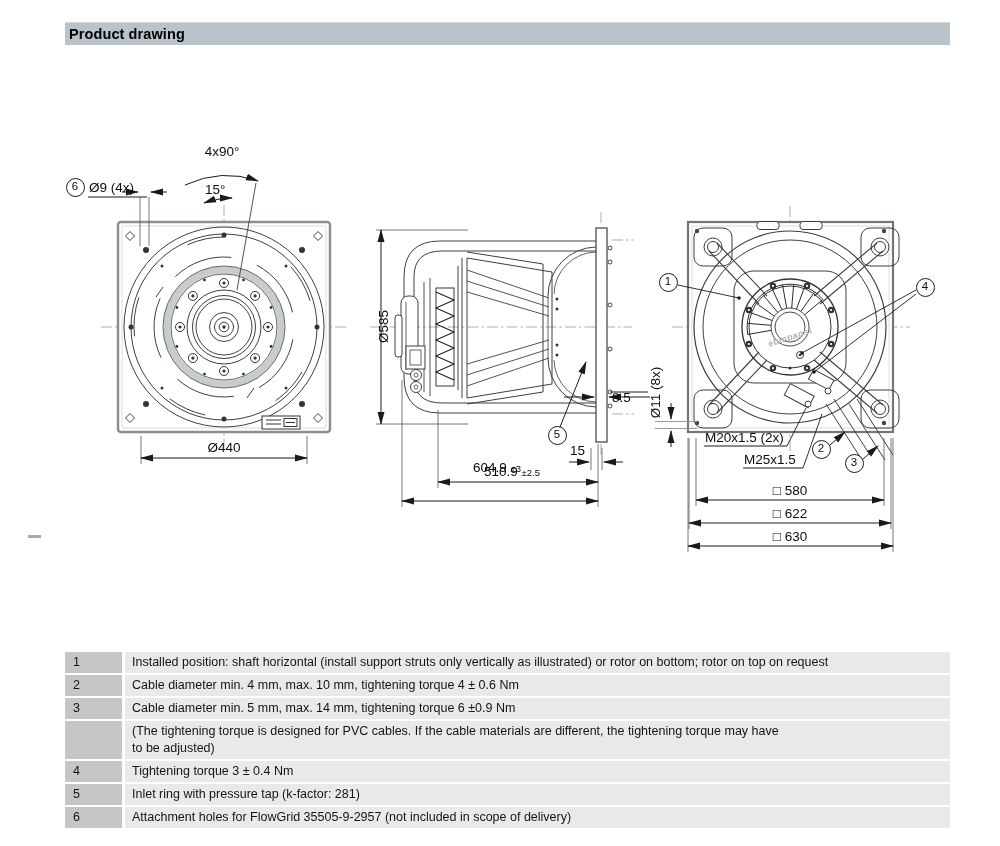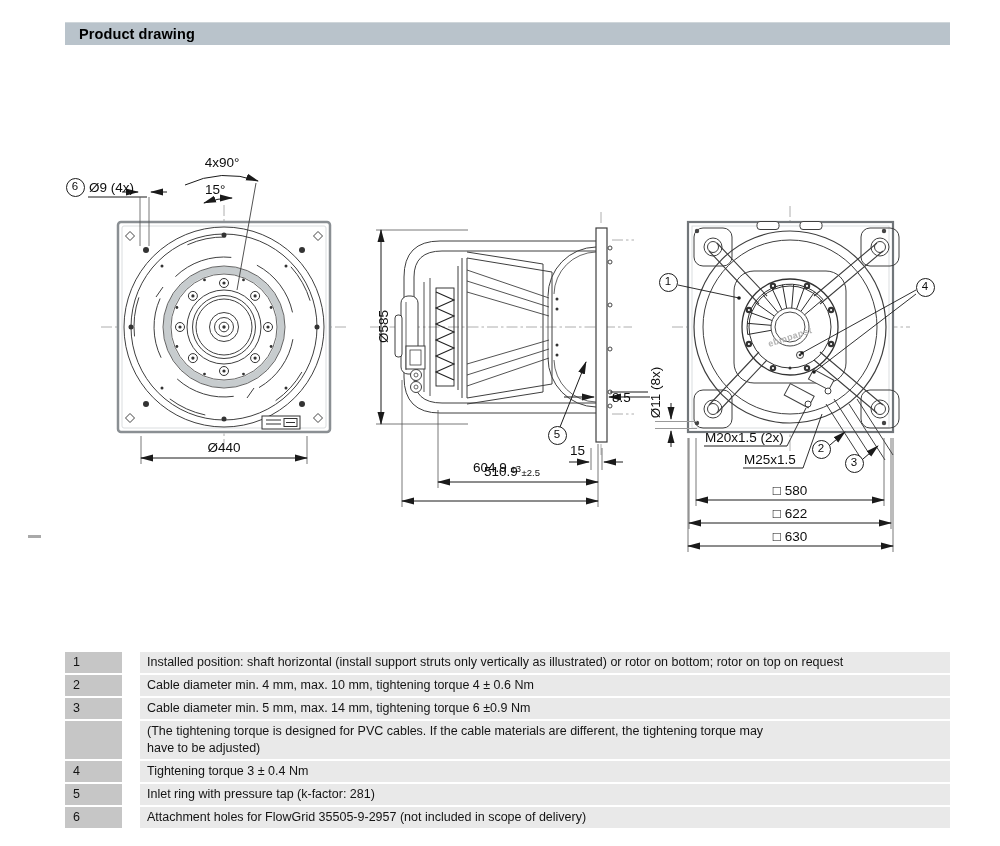--- a/index.html
+++ b/index.html
@@ -6,42 +6,42 @@
   body{
     width:1000px;height:846px;position:relative;background:#fff;overflow:hidden;
     font-family:"Liberation Sans","DejaVu Sans",sans-serif;color:#141414;
   }
   
   .hdr{
     position:absolute;left:65px;top:22px;width:885px;height:22px;
     background:#b9c3cb;border-top:1px solid #cfd6da;
     display:flex;align-items:center;
   }
-  .hdr span{font-size:14.5px;font-weight:bold;color:#000;padding-left:14px;letter-spacing:.1px;}
+  .hdr span{font-size:14.5px;font-weight:bold;color:#000;padding-left:4px;letter-spacing:.1px;}
   
   .lbl{position:absolute;font-size:13.5px;color:#0d0d0d;white-space:nowrap;line-height:15px;}
   .ctr{text-align:center;}
   .rot{transform:rotate(-90deg);}
   .tol{font-size:9.5px;margin-top:32px;}
   .logo{
     position:absolute;font-size:9px;font-weight:bold;color:#b3b3b3;
     letter-spacing:.4px;transform:rotate(-18deg);text-align:center;
   }
   .callout{
     position:absolute;box-sizing:border-box;width:19px;height:19px;
     border:1.3px solid #1d1d1d;border-radius:50%;background:#fff;
     font-size:11.5px;color:#0d0d0d;display:flex;align-items:center;justify-content:center;
     line-height:1;
   }
   .marginmark{position:absolute;left:28px;top:535px;width:13px;height:3px;background:#a9a9a9;}
   
   .legend{position:absolute;left:65px;top:652px;width:885px;font-size:12.5px;}
   .lrow{display:flex;margin-bottom:2px;}
   .lnum{flex:none;width:57px;background:#c6c6c6;padding:2px 0 2px 8px;box-sizing:border-box;line-height:17px;}
-  .ltext{flex:1;background:#e9e9e9;padding:2px 14px 2px 7px;margin-left:18px;line-height:17px;}
+  .ltext{flex:1;background:#e9e9e9;padding:2px 14px 2px 7px;margin-left:3px;line-height:17px;}
   svg{position:absolute;left:0;top:0;}
 </style>
 </head>
 <body>
 
 <div class="hdr">
   <span>Product drawing</span>
 </div>
 
 <div class="marginmark"></div>
@@ -384,21 +384,21 @@
     <g stroke="#1a1a1a" stroke-width="1" fill="none">
       <path d="M696 500 H884" marker-start="url(#as)" marker-end="url(#ae)"></path>
       <path d="M689 523 H891" marker-start="url(#as)" marker-end="url(#ae)"></path>
       <path d="M688 546 H893" marker-start="url(#as)" marker-end="url(#ae)"></path>
     </g>
   </g>
 </svg>
 
 <div class="callout" style="left:65.5px;top:177.5px">6</div>
 <div class="lbl" style="left:89px;top:180px">Ø9 (4x)</div>
-<div class="lbl ctr" style="left:195px;top:155px;width:54px">4x90°</div>
+<div class="lbl ctr" style="left:195px;top:144px;width:54px">4x90°</div>
 <div class="lbl" style="left:205px;top:182px">15°</div>
 <div class="lbl ctr" style="left:192px;top:440px;width:64px">Ø440</div>
 
 <div class="lbl ctr rot" style="left:357px;top:319px;width:52px">Ø585</div>
 <div class="lbl" style="left:612px;top:390px">8.5</div>
 <div class="callout" style="left:547.5px;top:425.5px">5</div>
 <div class="lbl" style="left:570px;top:443px">15</div>
 <div class="lbl ctr" style="left:442px;top:464px;width:140px"><span>510.9</span> <span class="tol">±2.5</span></div>
 <div class="lbl ctr" style="left:427px;top:460px;width:140px"><span>604.9</span> <span class="tol">±3</span></div>
 

